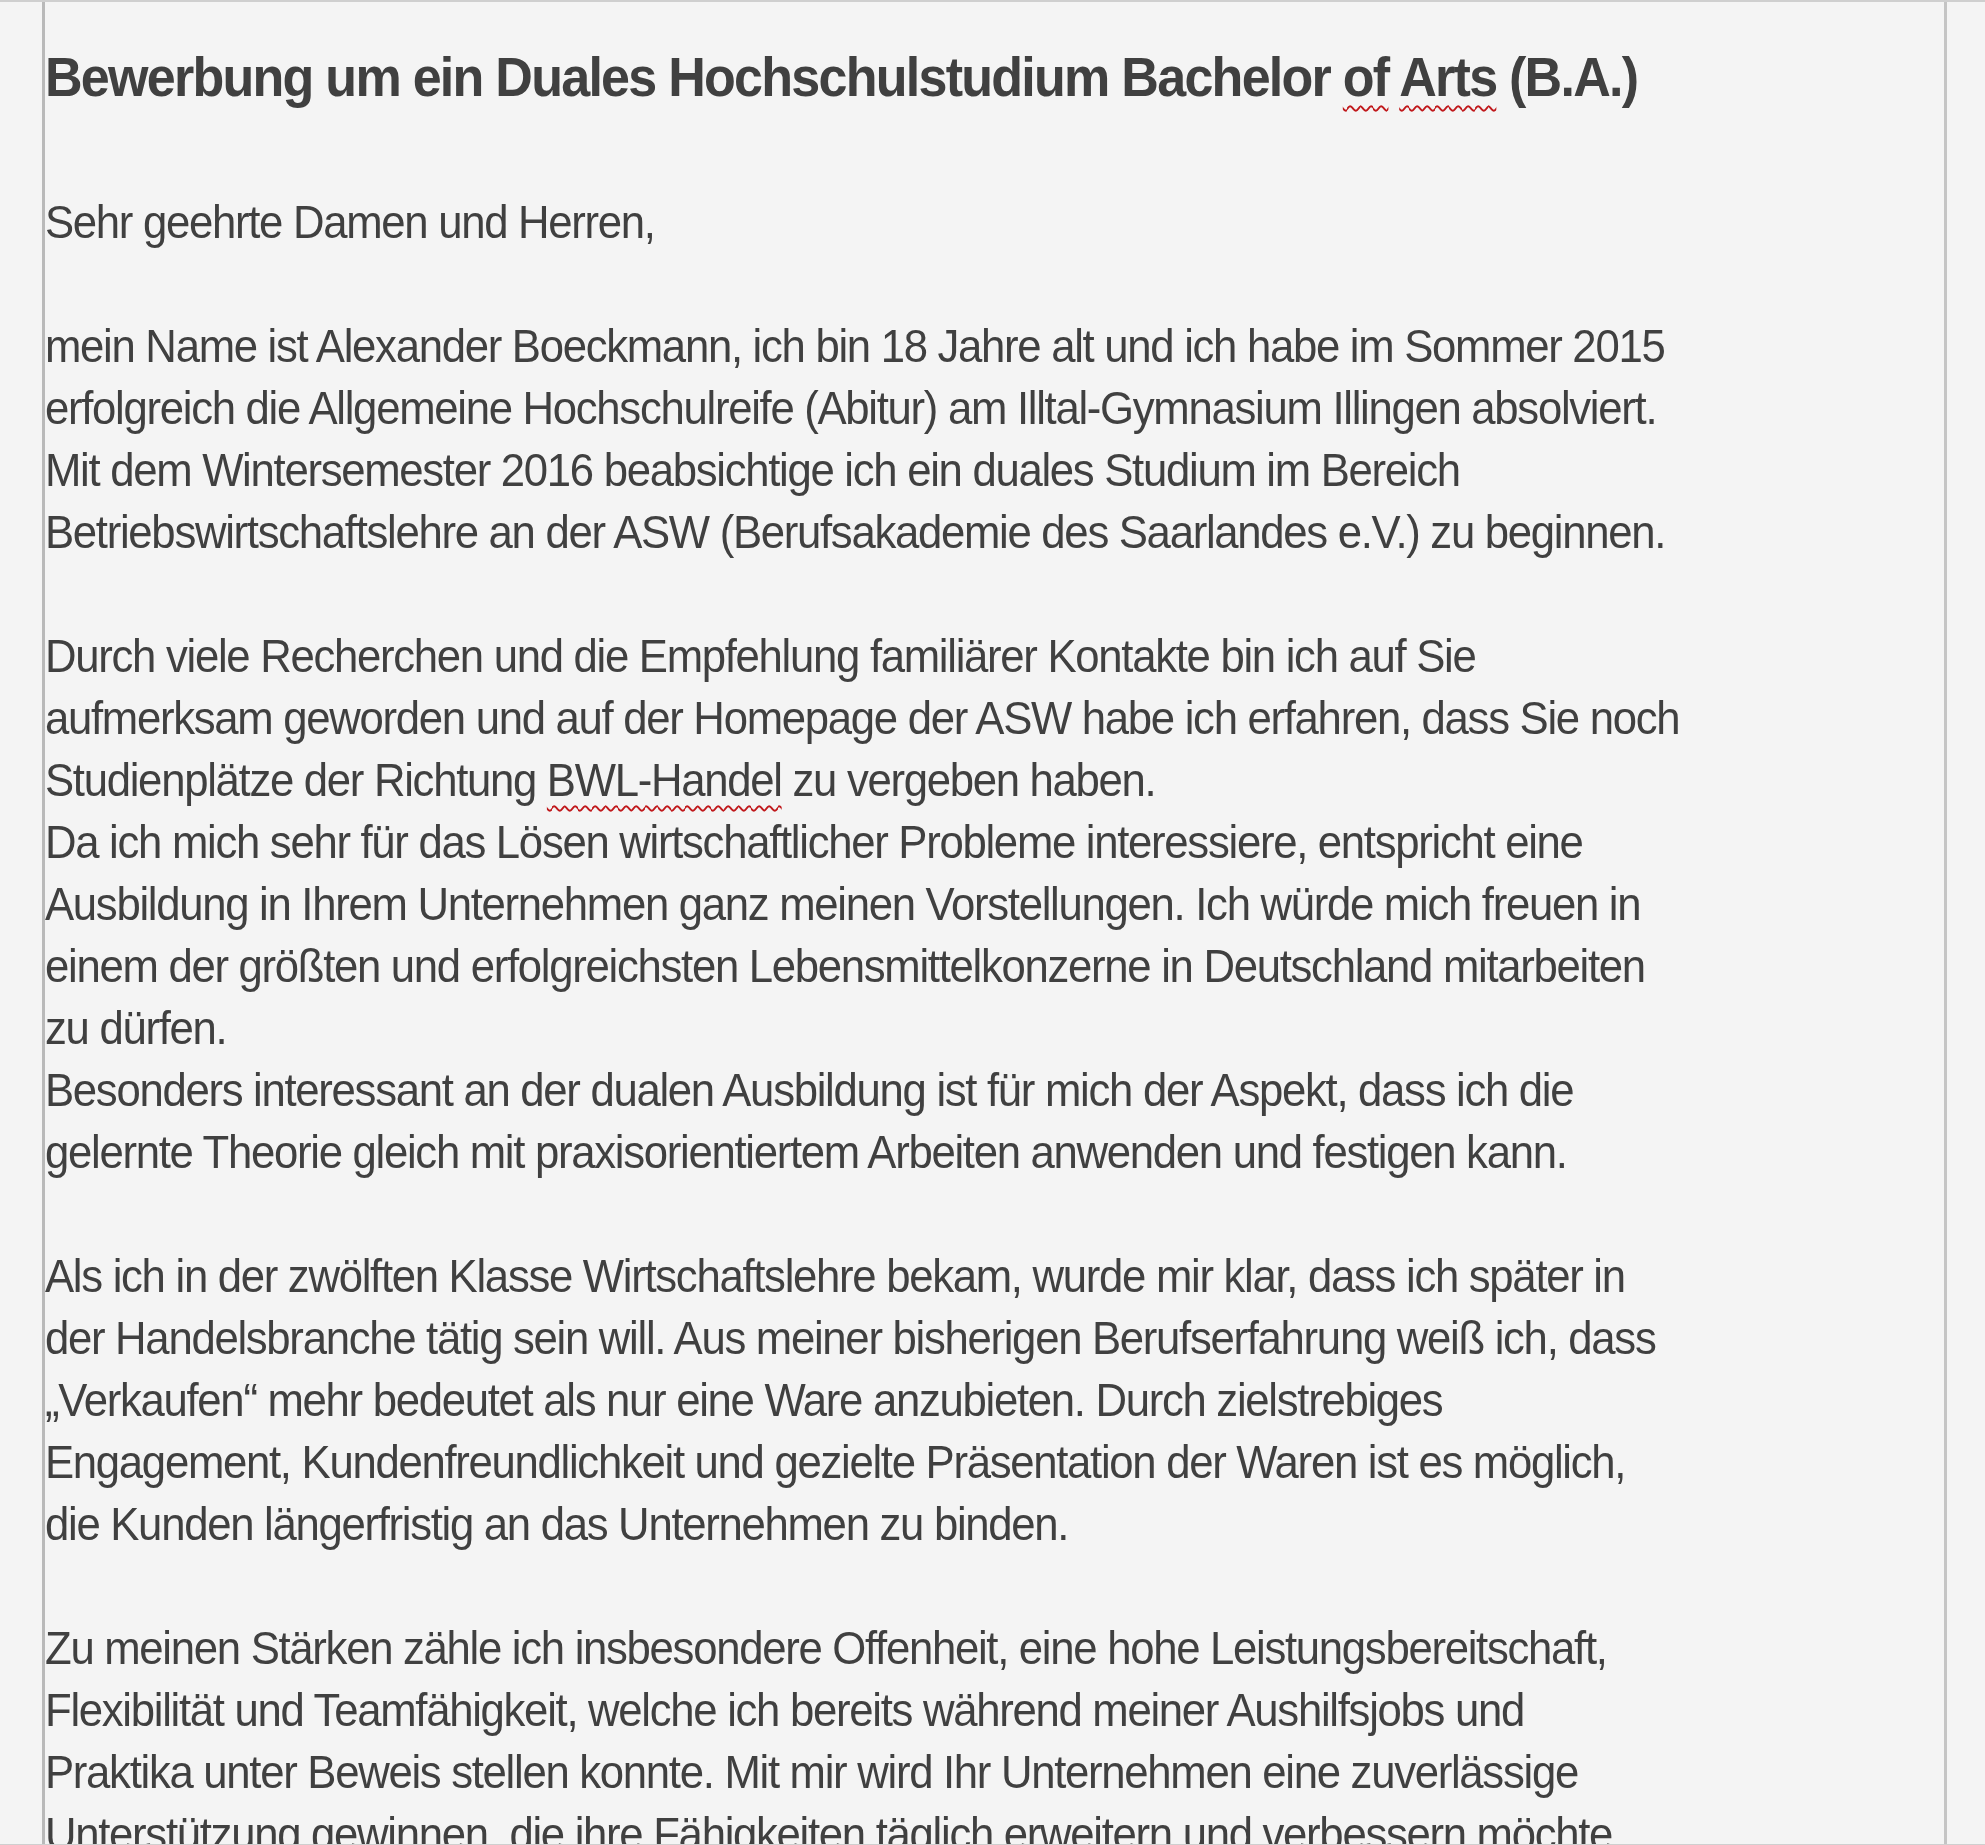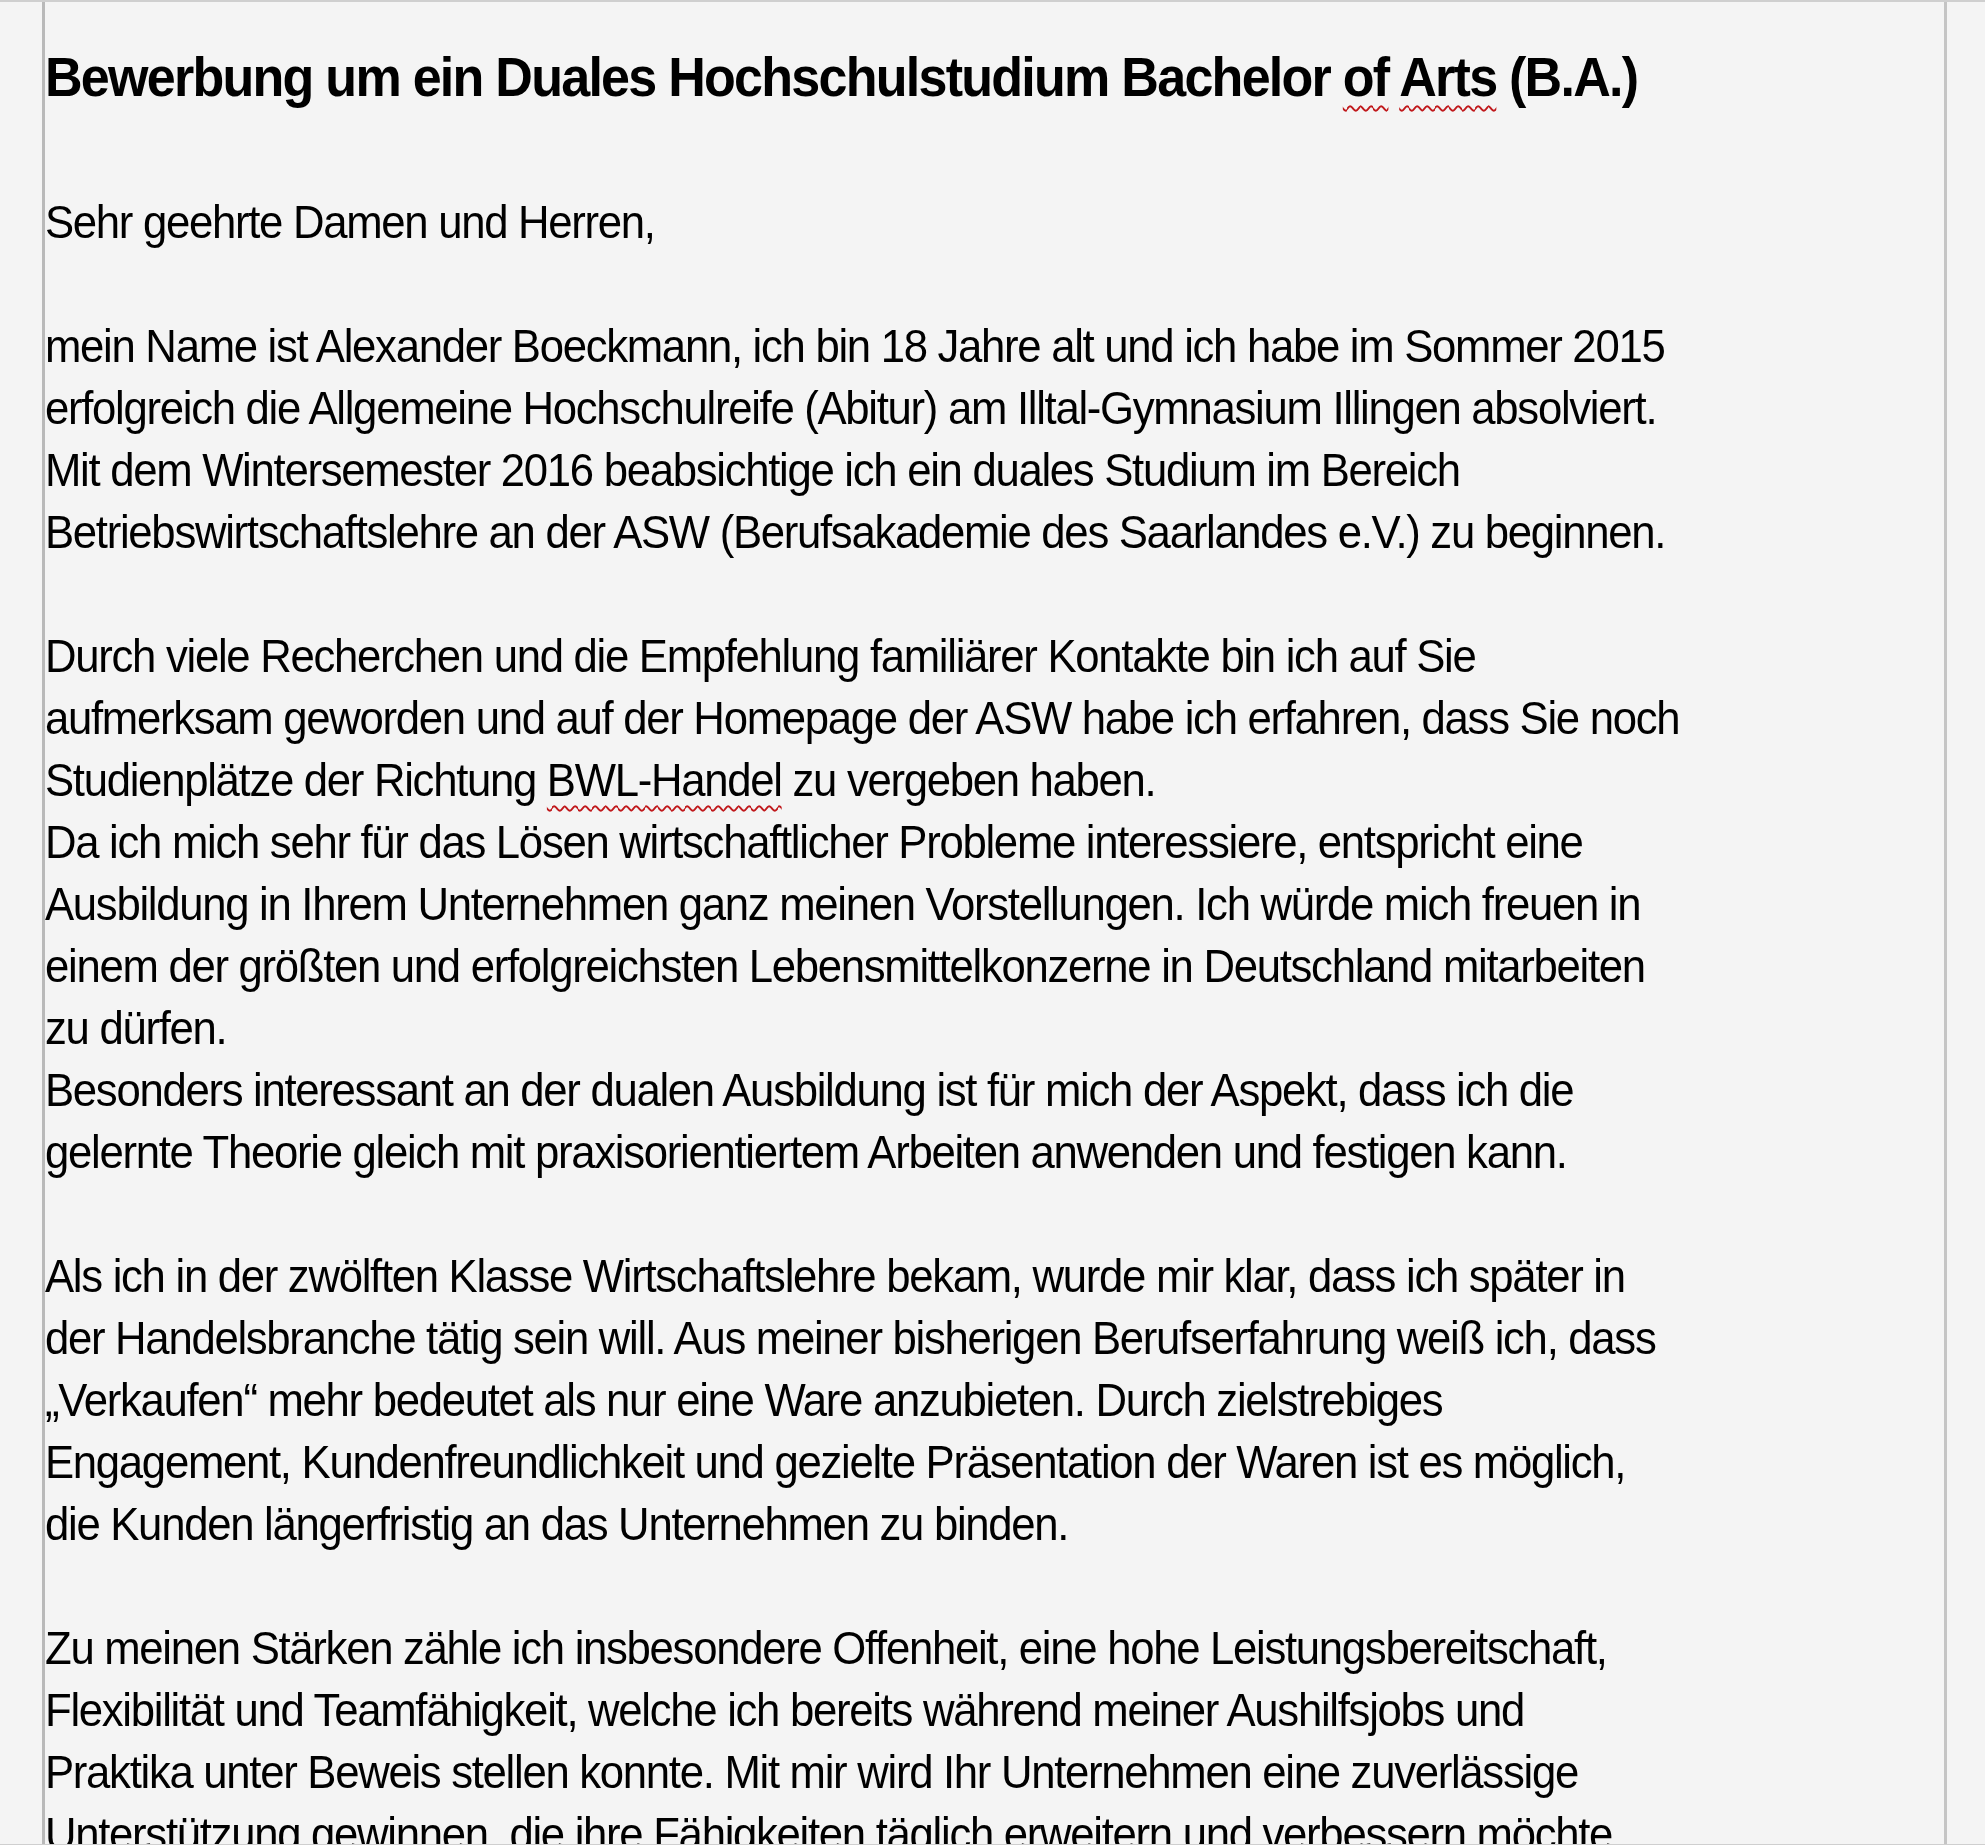--- a/index.html
+++ b/index.html
@@ -35,21 +35,21 @@
       width: 2.6px;
       height: 100%;
       background: #c4c4c4;
     }
     .page {
       position: absolute;
       left: 45px;
       top: 0;
       width: 1901px;
       height: 100%;
-      color: #000000;
+      color: #404040;
       font-family: "Liberation Sans", sans-serif;
     }
     .title {
       position: absolute;
       left: 0;
       top: 38px;
       margin: 0;
       font-size: 56px;
       font-weight: bold;
       line-height: 73px;

